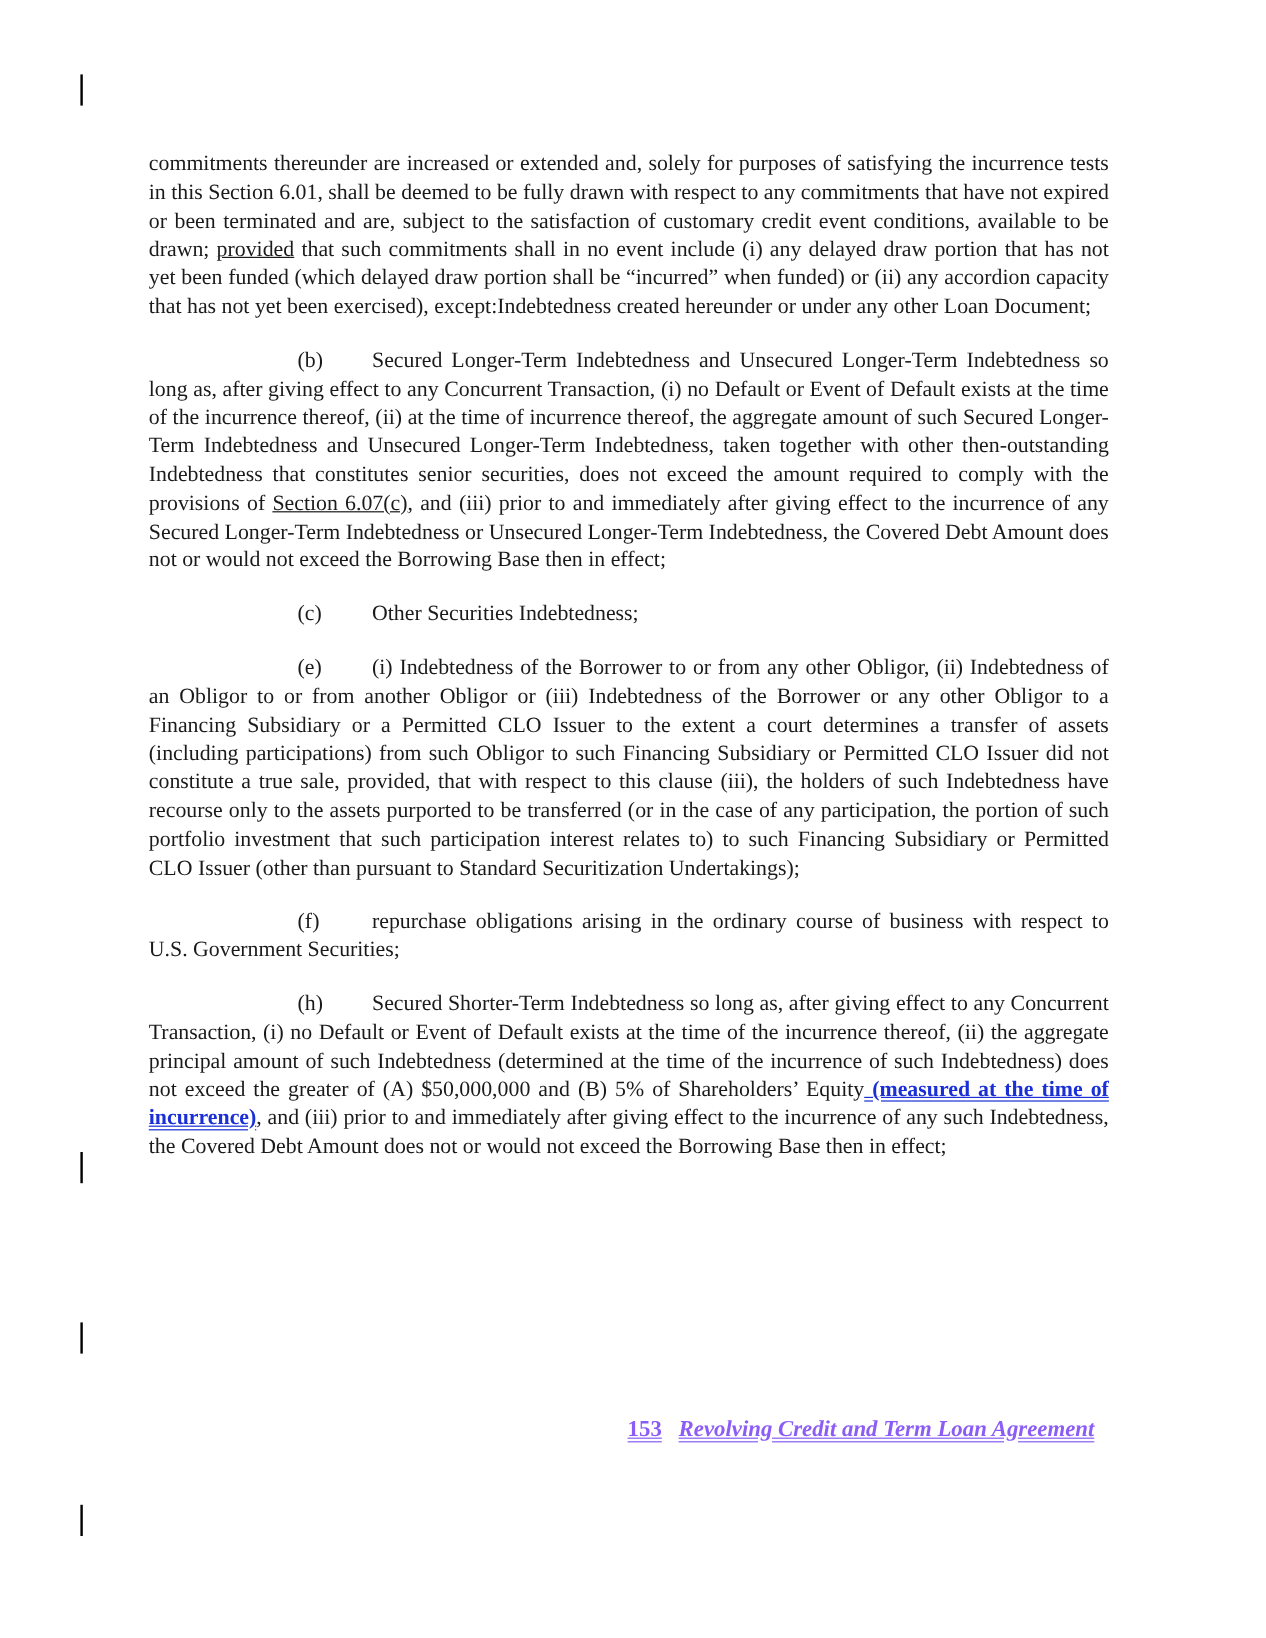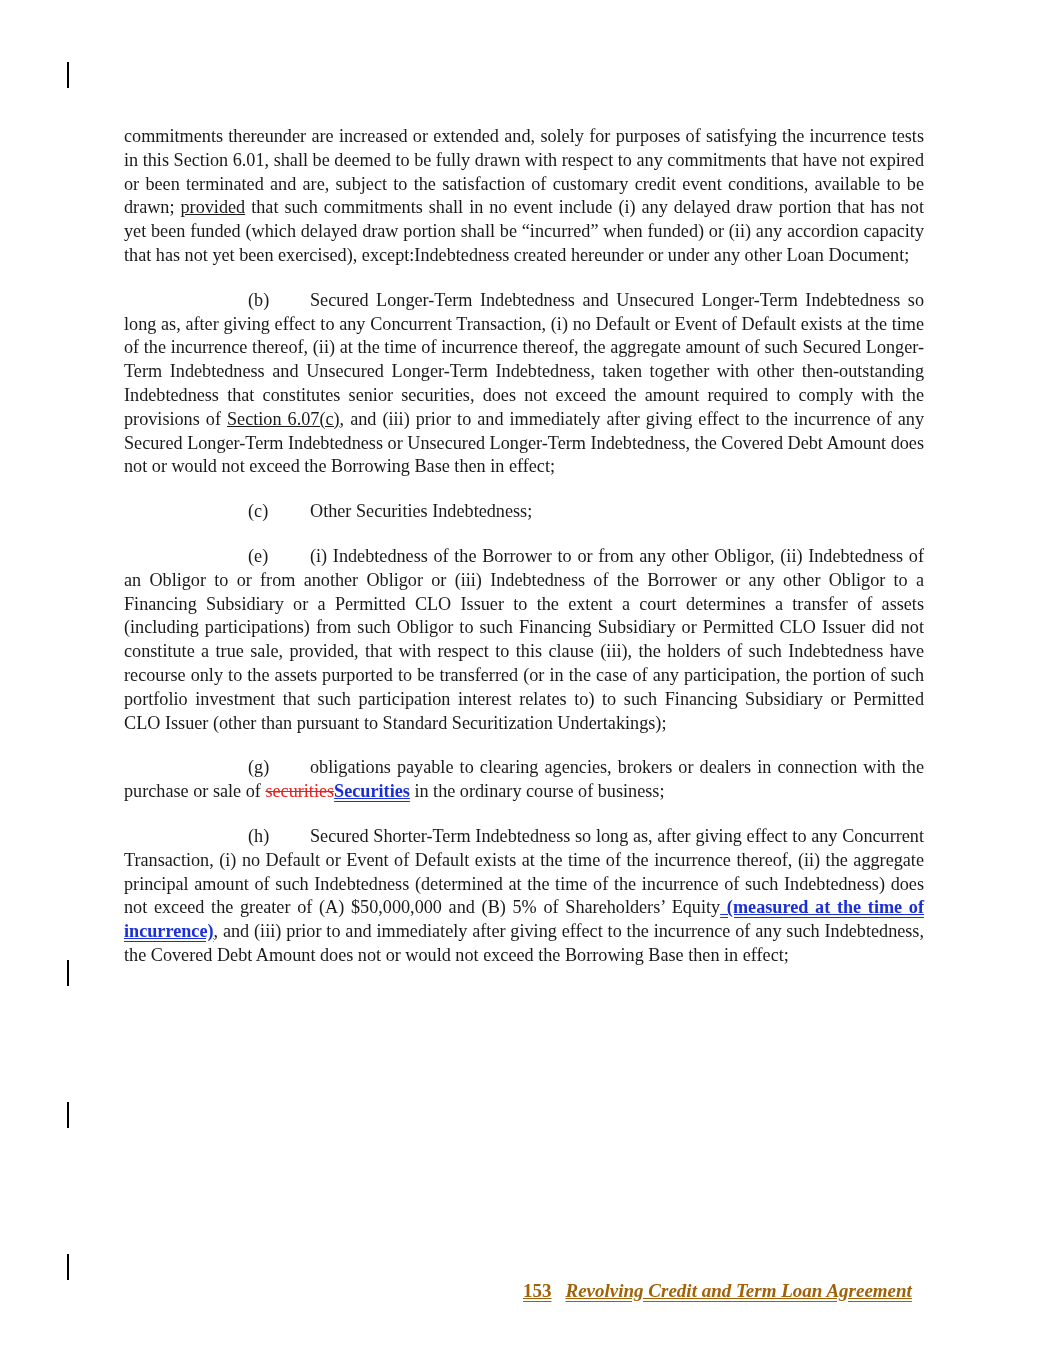--- a/index.html
+++ b/index.html
@@ -10,22 +10,22 @@
   }
   .bar { position: absolute; left: 67px; width: 2px; background: #000; }
   .text { position: absolute; left: 124px; width: 800px; line-height: 23.8px; }
   p { margin: 0; text-align: justify; }
   .indent { text-indent: 124px; }
   .lbl { display: inline-block; text-indent: 0; width: 62px; }
   .u { text-decoration: underline; }
   .del { color: #e8201e; text-decoration: line-through; }
   .ins { color: #1a2fd6; font-weight: bold; text-decoration: underline double; }
   .footer {
-    position: absolute; left: 523px; top: 1280px; font-family: "Liberation Serif", serif;
-    font-weight: bold; font-size: 19px; color: #a16207;
+    position: absolute; left: 523px; top: 1181px; font-family: "Liberation Serif", serif;
+    font-weight: bold; font-size: 19px; color: #8b5cf6;
   }
   .footer span { text-decoration: underline double; }
   .footer .title { font-style: italic; margin-left: 14px; }
 </style>
 </head>
 <body>
 
 <div class="page">
   <div class="bar" style="top:62px;height:26px"></div>
   <div class="bar" style="top:960px;height:26px"></div>
@@ -35,22 +35,22 @@
   <div class="text" style="top:125px">
     <p><span>commitments thereunder are increased or extended and, solely for purposes of satisfying the incurrence tests in this Section 6.01, shall be deemed to be fully drawn with respect to any commitments that have not expired or been terminated and are, subject to the satisfaction of customary credit event conditions, available to be drawn; </span><span class="u">provided</span><span> that such commitments shall in no event include (i) any delayed draw portion that has not yet been funded (which delayed draw portion shall be “incurred” when funded) or (ii) any accordion capacity that has not yet been exercised), except:Indebtedness created hereunder or under any other Loan Document;</span></p>
 
     <p class="indent" style="margin-top:21px"><span class="lbl">(b)</span><span>Secured Longer-Term Indebtedness and Unsecured Longer-Term Indebtedness so long as, after giving effect to any Concurrent Transaction, (i) no Default or Event of Default exists at the time of the incurrence thereof, (ii) at the time of incurrence thereof, the aggregate amount of such Secured Longer-Term Indebtedness and Unsecured Longer-Term Indebtedness, taken together with other then-outstanding Indebtedness that constitutes senior securities, does not exceed the amount required to comply with the provisions of </span><span class="u">Section 6.07(c)</span><span>, and (iii)&nbsp;prior to and immediately after giving effect to the incurrence of any Secured Longer-Term Indebtedness or Unsecured Longer-Term Indebtedness, the Covered Debt Amount does not or would not exceed the Borrowing Base then in effect;</span></p>
 
     <p class="indent" style="margin-top:21px"><span class="lbl">(c)</span><span>Other Securities Indebtedness;</span></p>
 
 
     <p class="indent" style="margin-top:21px"><span class="lbl">(e)</span><span>(i) Indebtedness of the Borrower to or from any other Obligor, (ii) Indebtedness of an Obligor to or from another Obligor or (iii) Indebtedness of the Borrower or any other Obligor to a Financing Subsidiary or a Permitted CLO Issuer to the extent a court determines a transfer of assets (including participations) from such Obligor to such Financing Subsidiary or Permitted CLO Issuer did not constitute a true sale, provided, that with respect to this clause (iii), the holders of such Indebtedness have recourse only to the assets purported to be transferred (or in the case of any participation, the portion of such portfolio investment that such participation interest relates to) to such Financing Subsidiary or Permitted CLO Issuer (other than pursuant to Standard Securitization Undertakings);</span></p>
 
+    <p class="indent" style="margin-top:21px"><span class="lbl">(f)</span><span>repurchase obligations arising in the ordinary course of business with respect to U.S. Government Securities;</span></p>
 
-    <p class="indent" style="margin-top:21px"><span class="lbl">(g)</span><span>obligations payable to clearing agencies, brokers or dealers in connection with the purchase or sale of </span><span class="del">securities</span><span class="ins">Securities</span><span> in the ordinary course of business;</span></p>
 
     <p class="indent" style="margin-top:21px"><span class="lbl">(h)</span><span>Secured Shorter-Term Indebtedness so long as, after giving effect to any Concurrent Transaction, (i) no Default or Event of Default exists at the time of the incurrence thereof, (ii) the aggregate principal amount of such Indebtedness (determined at the time of the incurrence of such Indebtedness) does not exceed the greater of (A) $50,000,000 and (B) 5% of Shareholders’ Equity</span><span class="ins"> (measured at the time of incurrence)</span><span>, and (iii) prior to and immediately after giving effect to the incurrence of any such Indebtedness, the Covered Debt Amount does not or would not exceed the Borrowing Base then in effect;</span></p>
   </div>
 
   <div class="footer">
     <span>153</span><span class="title">Revolving Credit and Term Loan Agreement</span>
   </div>
 </div>
 
 </body></html>

